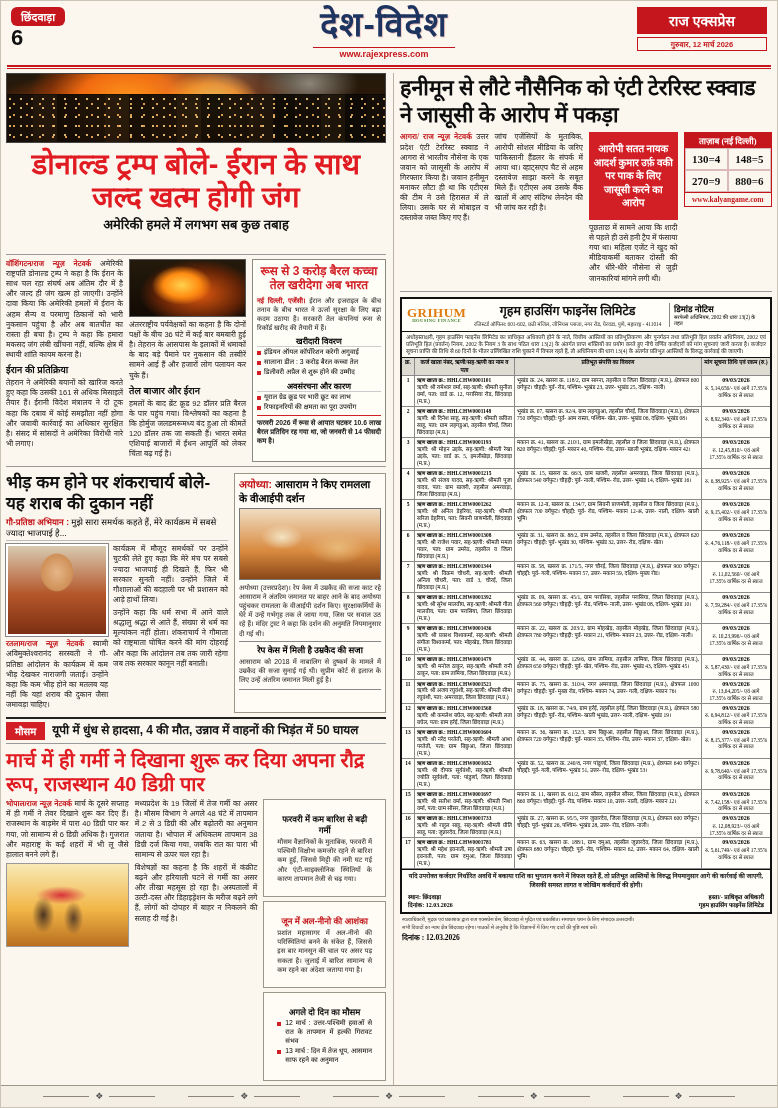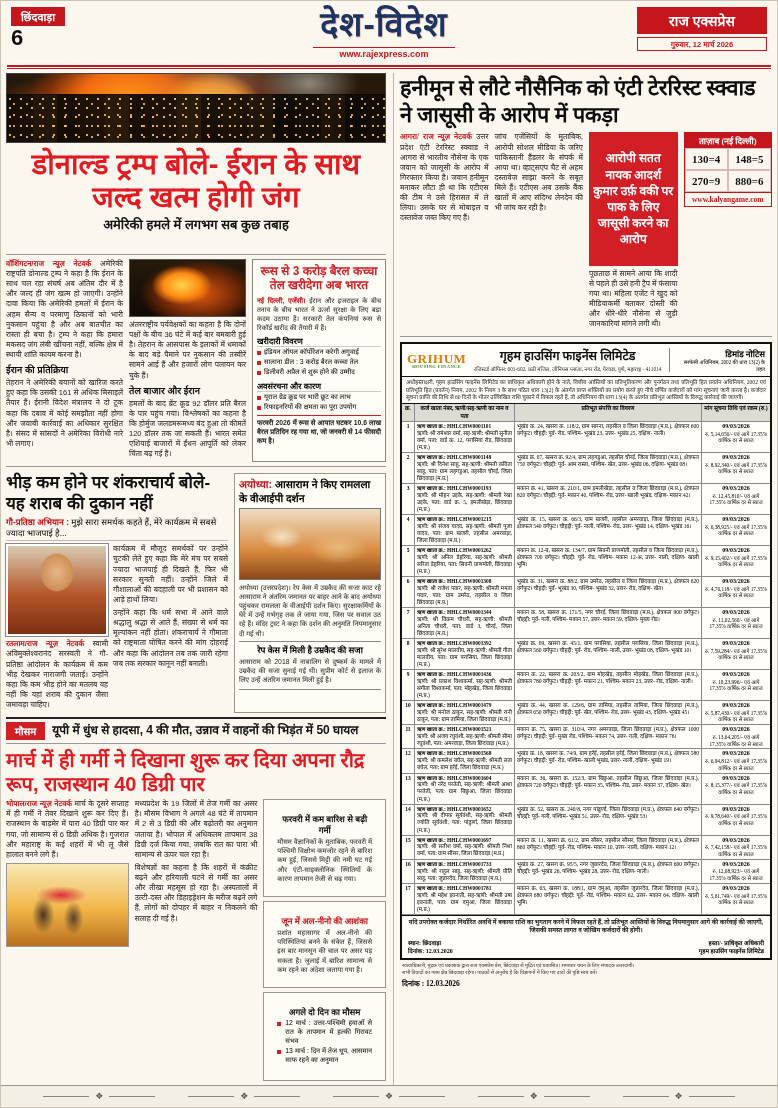--- a/index.html
+++ b/index.html
@@ -2,21 +2,21 @@
 <html><head>
 <meta charset="utf-8">
 <style>
   *{margin:0;padding:0;box-sizing:border-box;}
   html,body{background:#e8e4da;}
   body{font-family:"Liberation Sans","DejaVu Sans",sans-serif;}
   .page{width:778px;height:1108px;margin:0 auto;background:#fbf7ee;border:1px solid #c9c4b6;overflow:hidden;display:flex;flex-direction:column;}
   
   .masthead{display:flex;align-items:flex-start;justify-content:space-between;padding:6px 10px 2px;}
   .mh-left{width:120px;}
-  .edition-box{display:inline-block;background:#c4161c;color:#fff;font-weight:bold;font-size:11px;padding:2px 10px;}
+  .edition-box{display:inline-block;background:#c4161c;color:#fff;font-weight:bold;font-size:11px;padding:2px 10px;border-radius:6px;}
   .page-no{font-size:22px;font-weight:800;color:#111;line-height:1;margin-top:1px;}
   .mh-center{text-align:center;flex:1;}
   .paper-title{font-size:34px;font-weight:800;color:#1d3461;line-height:1.05;letter-spacing:1px;text-shadow:1px 1px 0 #c4161c33;}
   .paper-site{font-size:9px;font-weight:bold;color:#c4161c;border-top:1px solid #c4161c;display:inline-block;padding:1px 26px 0;margin-top:2px;}
   .mh-right{width:130px;text-align:center;}
   .brand-box{background:#c4161c;color:#fff;font-weight:800;font-size:14px;padding:4px 8px;}
   .date-line{margin-top:3px;border:1px solid #c4161c;color:#c4161c;font-size:7.5px;font-weight:bold;padding:1px 4px;}
   .rule{height:4px;border-top:2px solid #c4161c;border-bottom:1px solid #c4161c;margin:2px 6px 4px;}
   
   .content{display:flex;flex:1;padding:0 5px;min-height:0;}
@@ -46,21 +46,21 @@
     radial-gradient(ellipse 70px 40px at 60% 60%, #e25a10 0%, rgba(110,38,6,.85) 60%, transparent 85%),
     linear-gradient(180deg,#241a0c,#120a04);}
   
   .trump-headline{color:#e11b22;font-size:29px;font-weight:800;text-align:center;line-height:1.12;margin:5px 0 2px;}
   .trump-subhead{font-size:13px;font-weight:800;text-align:center;color:#111;border-bottom:1px solid #999;padding-bottom:21px;margin-bottom:4px;}
   .trump-body{display:flex;gap:6px;}
   .tcol{flex:1;min-width:0;}
   .tcol h4{font-size:9.5px;font-weight:800;color:#111;margin:2px 0;}
   .russia-box{width:134px;flex:none;border:1px solid #8c8a80;background:#fefdf6;padding:4px;}
   .russia-box h3{color:#d21f26;font-size:12px;font-weight:800;text-align:center;line-height:1.2;margin-bottom:3px;}
-  .russia-box h5{font-size:8px;font-weight:800;margin:3px 0 1px;border-bottom:1px solid #ccc;}
+  .russia-box h5{font-size:8px;font-weight:800;margin:3px 0 1px;border-bottom:1px solid #ccc;text-align:center;}
   .russia-box p{font-size:6.8px;}
   .russia-box ul{list-style:none;}
   .russia-box li{font-size:6.8px;line-height:1.3;padding-left:7px;position:relative;margin-bottom:1px;text-align:justify;}
   .russia-box li::before{content:"";position:absolute;left:0;top:3px;width:4px;height:4px;background:#d21f26;}
   .note{font-weight:bold;border-top:1px solid #d21f26;padding-top:2px;margin-top:3px;}
   
   .mid-band{display:flex;gap:6px;margin-top:2px;}
   .shank{flex:1;min-width:0;}
   .shank h2{font-size:17px;font-weight:800;line-height:1.2;color:#111;margin-bottom:2px;}
   .kicker{font-size:8.5px;margin-bottom:3px;border-bottom:1px solid #bbb;padding-bottom:2px;}
@@ -97,36 +97,36 @@
   .wbox h5{font-size:8.5px;font-weight:800;text-align:center;margin-bottom:2px;color:#111;}
   .wbox.red-t h5{color:#c4161c;}
   .wbox p{font-size:6.8px;margin-bottom:0;}
   .wbox ul{list-style:none;}
   .wbox li{font-size:6.8px;line-height:1.3;padding-left:8px;position:relative;text-align:justify;margin-bottom:2px;}
   .wbox li::before{content:"";position:absolute;left:0;top:3px;width:4px;height:4px;background:#d21f26;}
   
   .navy-headline{font-size:21.5px;font-weight:800;line-height:1.25;color:#0d0d0d;margin:2px 0 4px;}
   .navy-body{display:flex;gap:6px;border-bottom:1px solid #999;padding-bottom:4px;}
   .ncol{flex:1;min-width:0;}
-  .inset{background:#d21f26;color:#fff;font-size:12px;font-weight:800;text-align:center;line-height:1.35;padding:18px 4px;margin-bottom:3px;}
+  .inset{background:#d21f26;color:#fff;font-size:10px;font-weight:800;text-align:center;line-height:1.35;padding:10px 4px;margin-bottom:3px;}
   .kalyan{border:1px solid #c4161c;text-align:center;}
   .k-title{background:#c4161c;color:#fff;font-size:8.5px;font-weight:800;padding:2px 0;}
   .k-grid{display:grid;grid-template-columns:1fr 1fr;}
   .k-cell{border:0.5px solid #d9b9b9;font-size:11px;font-weight:800;padding:4px 0;color:#111;}
   .k-site{color:#c4161c;font-size:7.5px;font-weight:800;padding:2px 0;border-top:1px solid #c4161c;}
   
   .grihum{border:2px solid #111;margin-top:5px;background:#fffef8;display:flex;flex-direction:column;}
   .g-head{display:flex;align-items:center;gap:6px;border-bottom:1px solid #111;padding:3px 5px;}
   .g-logo{flex:none;text-align:center;line-height:1;}
   .g-logo .g1{display:block;font-size:13px;font-weight:800;color:#e07b10;letter-spacing:.5px;}
   .g-logo .g2{display:block;font-size:4.5px;font-weight:bold;color:#3e7d2c;letter-spacing:.4px;}
   .g-title-wrap{flex:1;text-align:center;}
   .g-name{font-size:12.5px;font-weight:800;color:#111;}
   .g-addr{font-size:5.3px;color:#222;margin-top:1px;}
-  .g-notice{flex:none;width:96px;text-align:right;border-left:1px solid #888;padding-left:4px;}
+  .g-notice{flex:none;width:96px;text-align:left;border-left:1px solid #888;padding-left:4px;}
   .g-ntype{font-size:8.5px;font-weight:800;}
   .g-nsub{font-size:5.2px;line-height:1.25;}
   .g-intro{font-size:5.6px;line-height:1.3;padding:2px 4px;border-bottom:1px solid #111;margin:0;}
   .g-table{flex:1;}
   .g-row{display:flex;border-bottom:1px solid #8a8a8a;}
   .g-row>div{border-right:1px solid #8a8a8a;padding:1px 2px;font-size:5.5px;line-height:1.28;text-align:justify;}
   .g-row>div:last-child{border-right:none;}
   .g-sn{width:13px;flex:none;text-align:center !important;font-weight:bold;}
   .g-party{width:100px;flex:none;}
   .g-party b{display:block;font-size:5.4px;}

